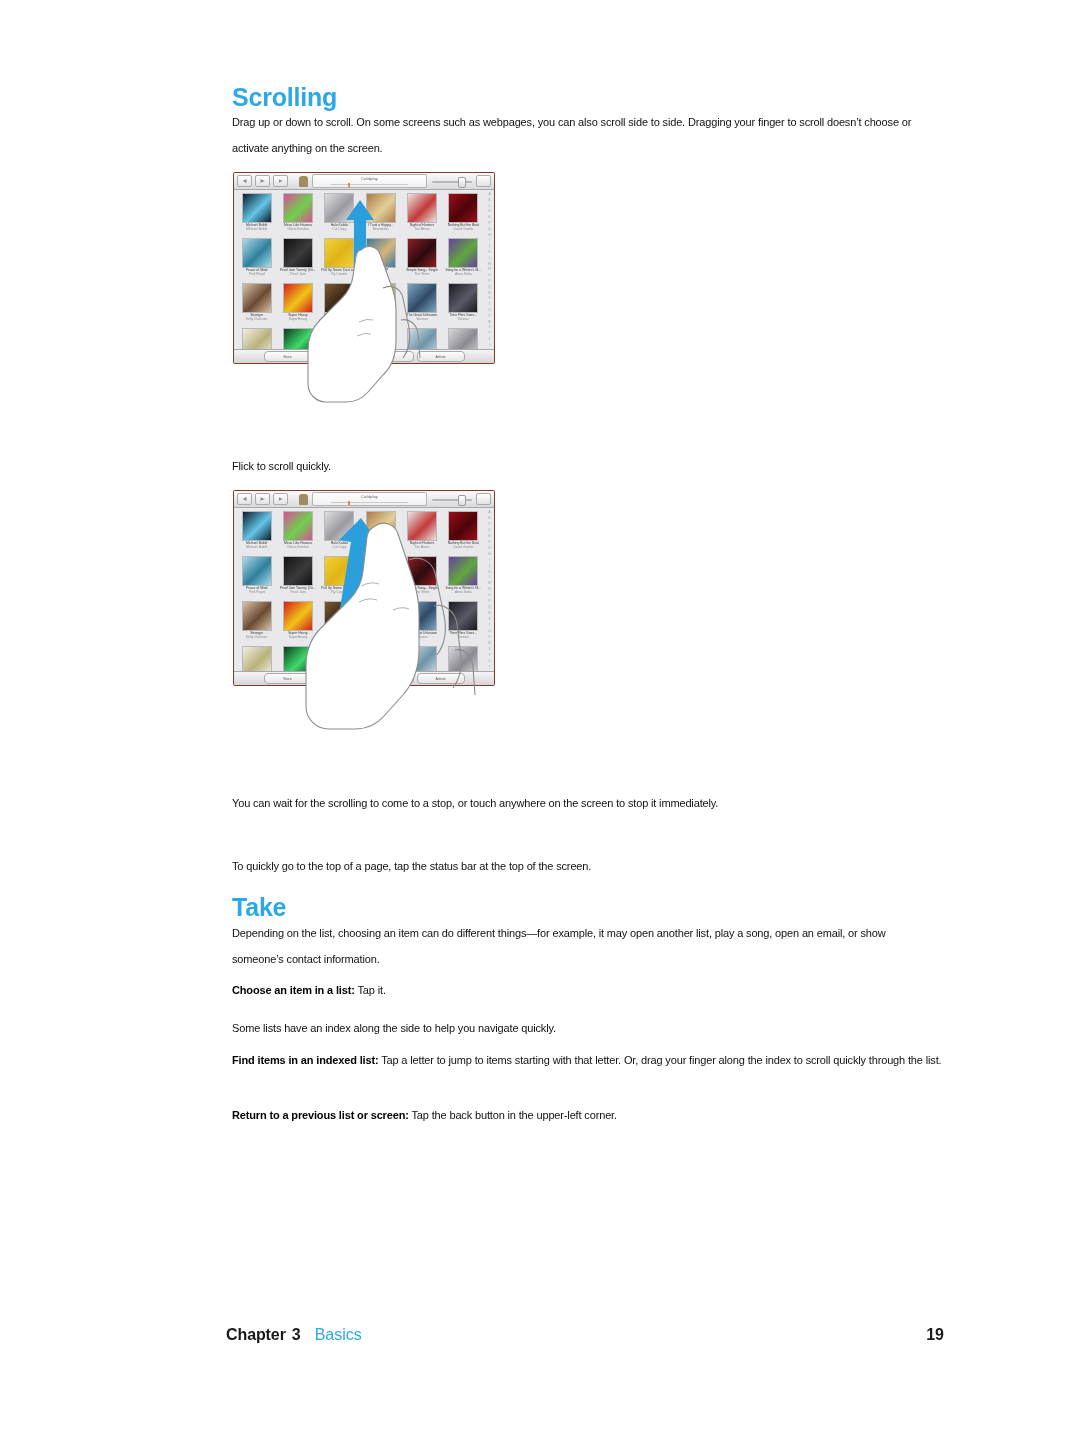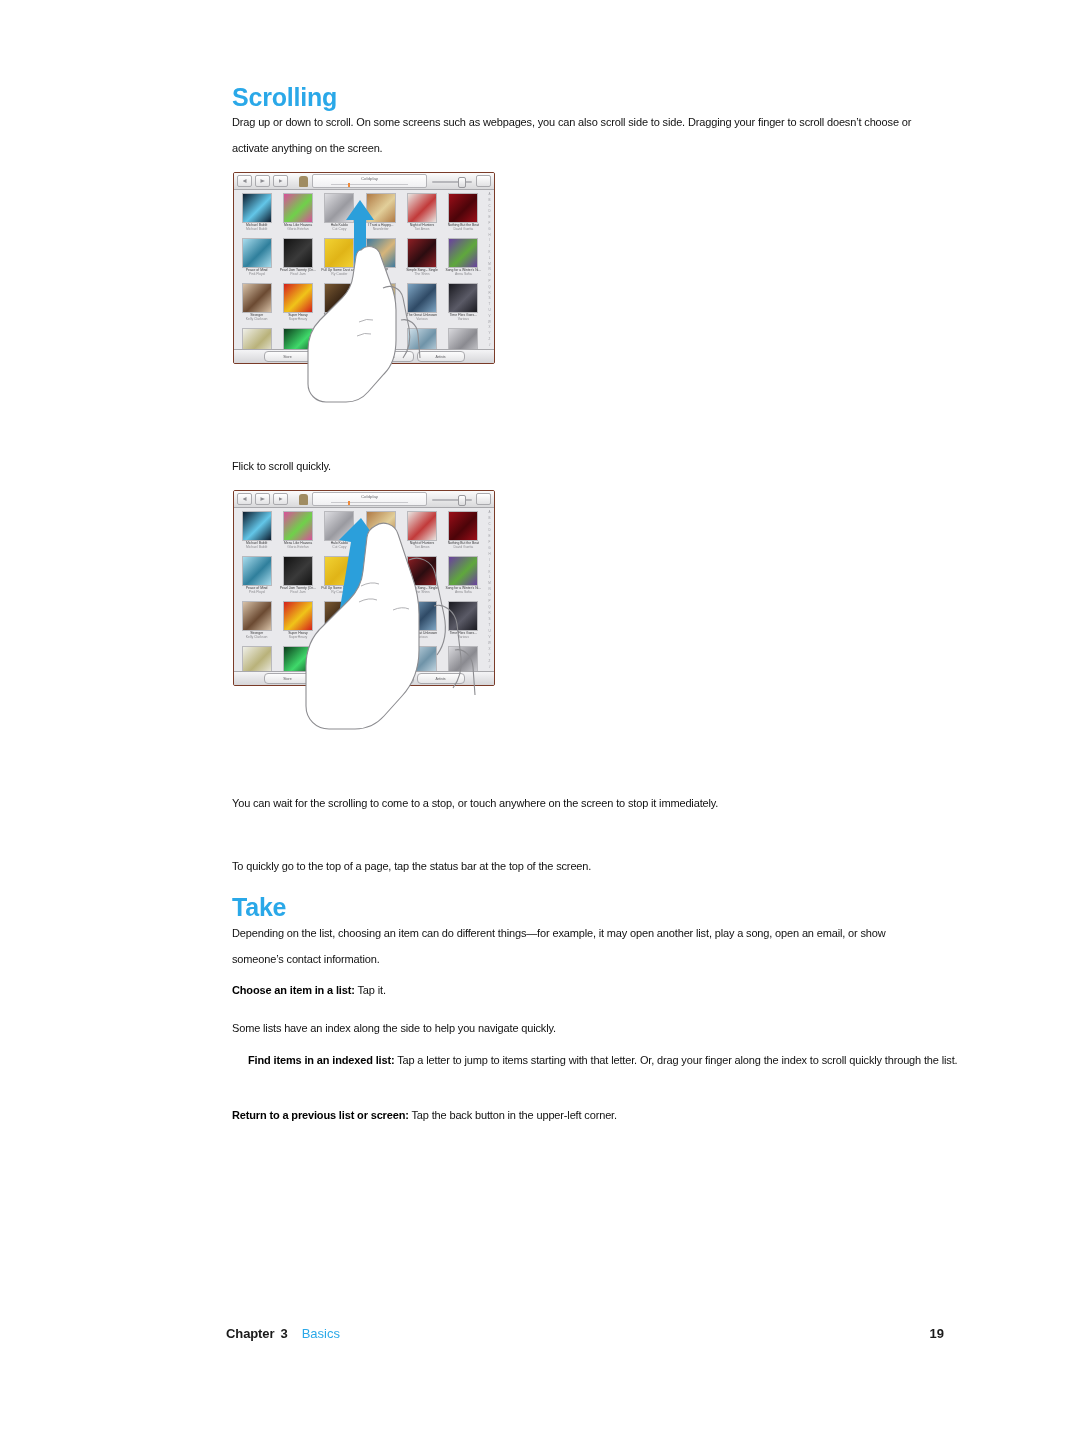--- a/index.html
+++ b/index.html
@@ -57,31 +57,31 @@
   
   #scrolling-heading { position: absolute; left: 0; top: 84px; }
   #scrolling-para    { position: absolute; left: 0; top: 110px; width: 706px; }
   #flick-para        { position: absolute; left: 0; top: 454px; }
   #wait-para         { position: absolute; left: 0; top: 791px; width: 700px; }
   #top-page-para     { position: absolute; left: 0; top: 854px; width: 700px; }
   #lists-heading     { position: absolute; left: 0; top: 894px; }
   #lists-para        { position: absolute; left: 0; top: 921px; width: 700px; }
   #choose-para       { position: absolute; left: 0; top: 978px; }
   #index-para        { position: absolute; left: 0; top: 1016px; }
-  #find-para         { position: absolute; left: 16px; top: 1048px; width: 716px; }
+  #find-para         { position: absolute; left: 0; top: 1048px; width: 716px; }
   #return-para       { position: absolute; left: 0; top: 1103px; }
 
   
   .footer {
     position: absolute;
     left: 182px;
     top: 1326px;
     width: 718px;
     height: 22px;
-    font-size: 13px;
+    font-size: 16px;
   }
   .footer .chapter-label {
     font-weight: bold;
     color: #1a1a1a;
     letter-spacing: -0.1px;
   }
   .footer .chapter-num {
     font-weight: bold;
     color: #1a1a1a;
     margin-left: 6px;

